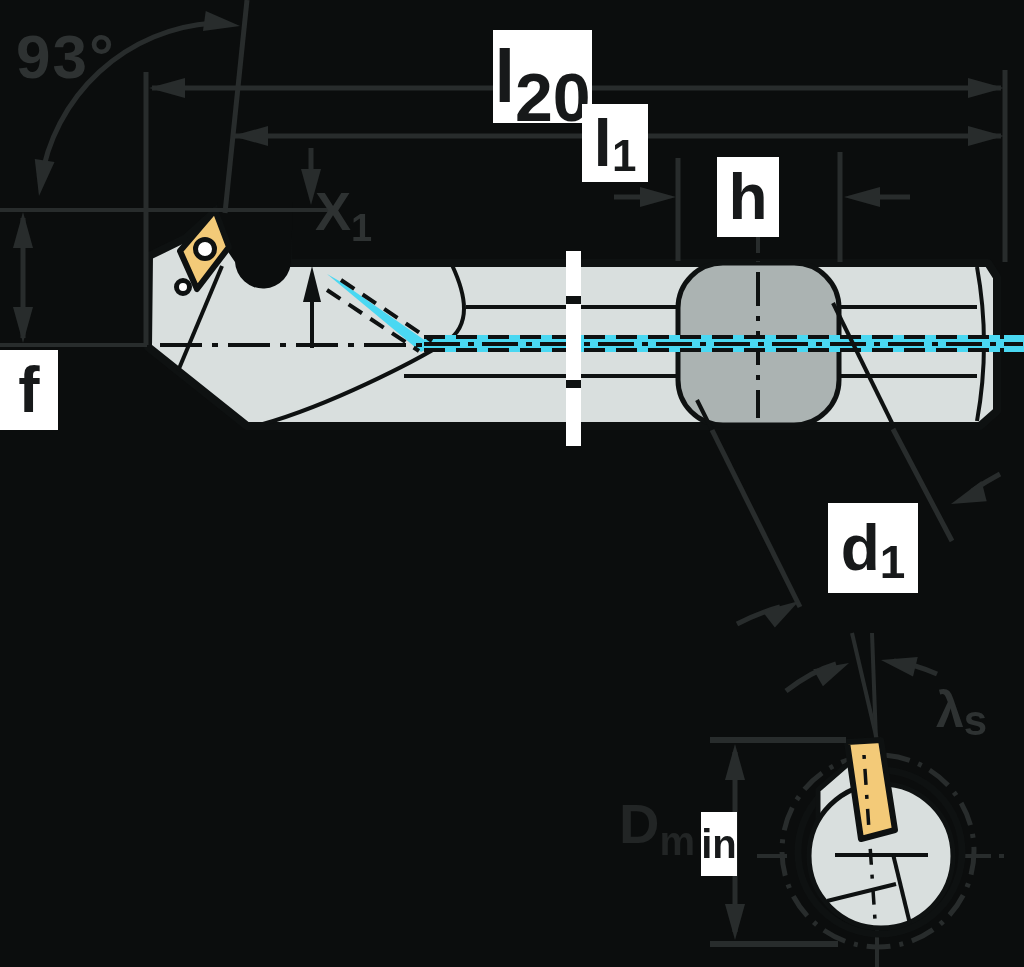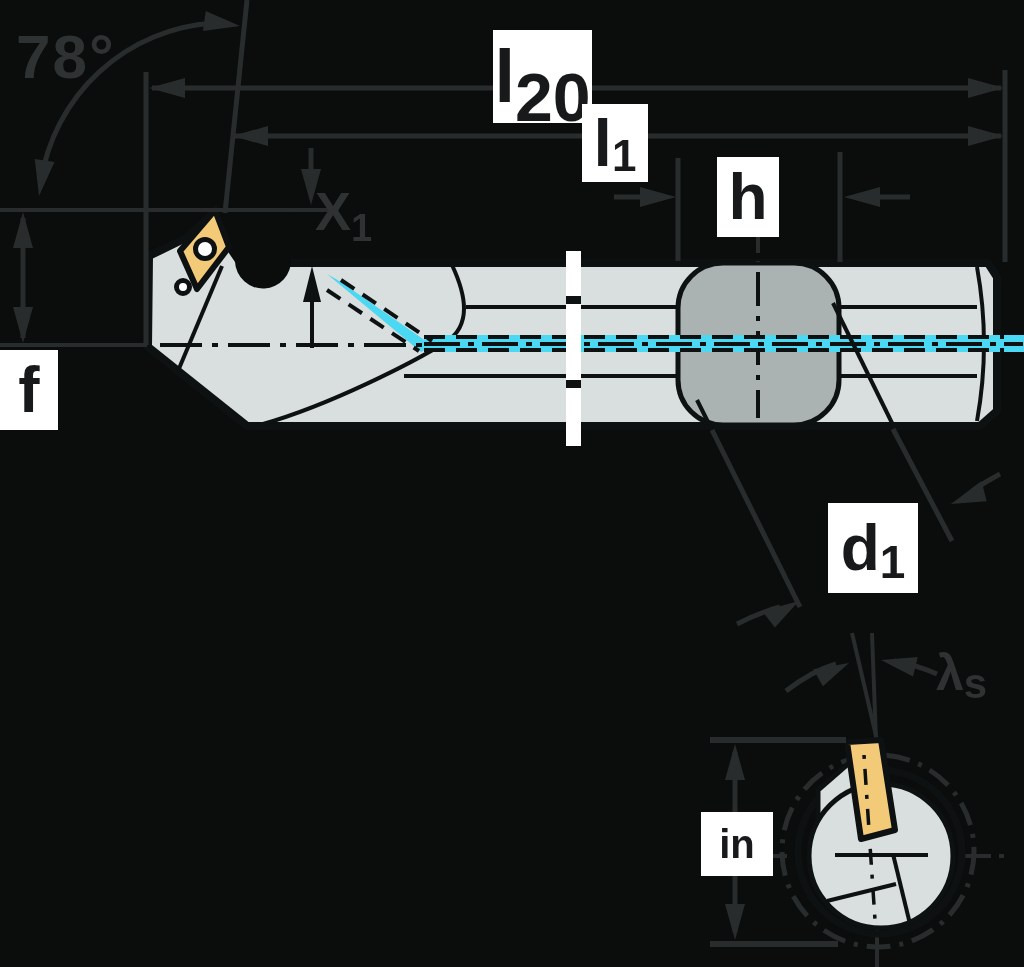--- a/index.html
+++ b/index.html
@@ -15,25 +15,25 @@
   #lab-l20{left:493px;top:30px;width:99px;height:93px;font-size:74px;}
   #lab-l20 .sub{font-size:68px;}
   #lab-l1{left:582px;top:104px;width:66px;height:78px;font-size:66px;}
   #lab-l1 .sub{font-size:44px;}
   #lab-h{left:717px;top:157px;width:62px;height:80px;font-size:64px;}
   #lab-x1{left:315px;top:184px;font-size:54px;}
   #lab-x1 .sub{font-size:38px;}
   #lab-f{left:0px;top:350px;width:58px;height:80px;font-size:64px;}
   #lab-d1{left:828px;top:503px;width:90px;height:90px;font-size:64px;}
   #lab-d1 .sub{font-size:46px;}
-  #lab-lambda{left:936px;top:648px;font-size:50px;}
+  #lab-lambda{left:936px;top:685px;font-size:50px;}
   #lab-lambda .sub{font-size:42px;transform:translateY(0.18em);}
   #lab-dmin-dark{left:619px;top:796px;font-size:56px;color:#222525;}
   #lab-dmin-dark .sub{font-size:40px;}
-  #lab-dmin-box{left:701px;top:812px;width:72px;height:64px;font-size:40px;}
+  #lab-dmin-box{left:701px;top:812px;width:36px;height:64px;font-size:40px;}
 </style>
 </head>
 <body>
 
 <div id="stage">
 
 <svg id="drawing" width="1024" height="967" viewBox="0 0 1024 967">
 
   <g>
     <path d="M 149,256 L 148,347 L 247,426 L 980,426 L 997,411 L 997,277 L 988,263
@@ -172,21 +172,21 @@
 
   <g stroke="#282c2c">
     <line x1="710" y1="740" x2="846" y2="740" stroke-width="6"></line>
     <line x1="710" y1="944" x2="838" y2="944" stroke-width="6"></line>
     <line x1="735" y1="752" x2="735" y2="932" stroke-width="5"></line>
     <polygon points="0,0 -10,36 10,36" fill="#282c2c" stroke="none" transform="translate(735,744)"></polygon>
     <polygon points="0,0 -10,-36 10,-36" fill="#282c2c" stroke="none" transform="translate(735,940)"></polygon>
   </g>
 </svg>
 
-  <div id="lab-angle" class="dimtext">78°</div>
+  <div id="lab-angle" class="dimtext">93°</div>
 
   <div id="lab-l20" class="wbox">
     <span>l</span>
       <span class="sub">20</span>
   </div>
 
   <div id="lab-l1" class="wbox">
     <span>l</span>
       <span class="sub">1</span>
   </div>
@@ -201,15 +201,18 @@
 
   <div id="lab-d1" class="wbox">
     <span>d</span>
       <span class="sub">1</span>
   </div>
 
   <div id="lab-lambda" class="dimtext">
     <span>λ</span><span class="sub">s</span>
   </div>
 
+  <div id="lab-dmin-dark" class="dimtext">
+    <span>D</span><span class="sub">m</span>
+  </div>
   <div id="lab-dmin-box" class="wbox">in</div>
 
 </div>
 
 </body></html>

